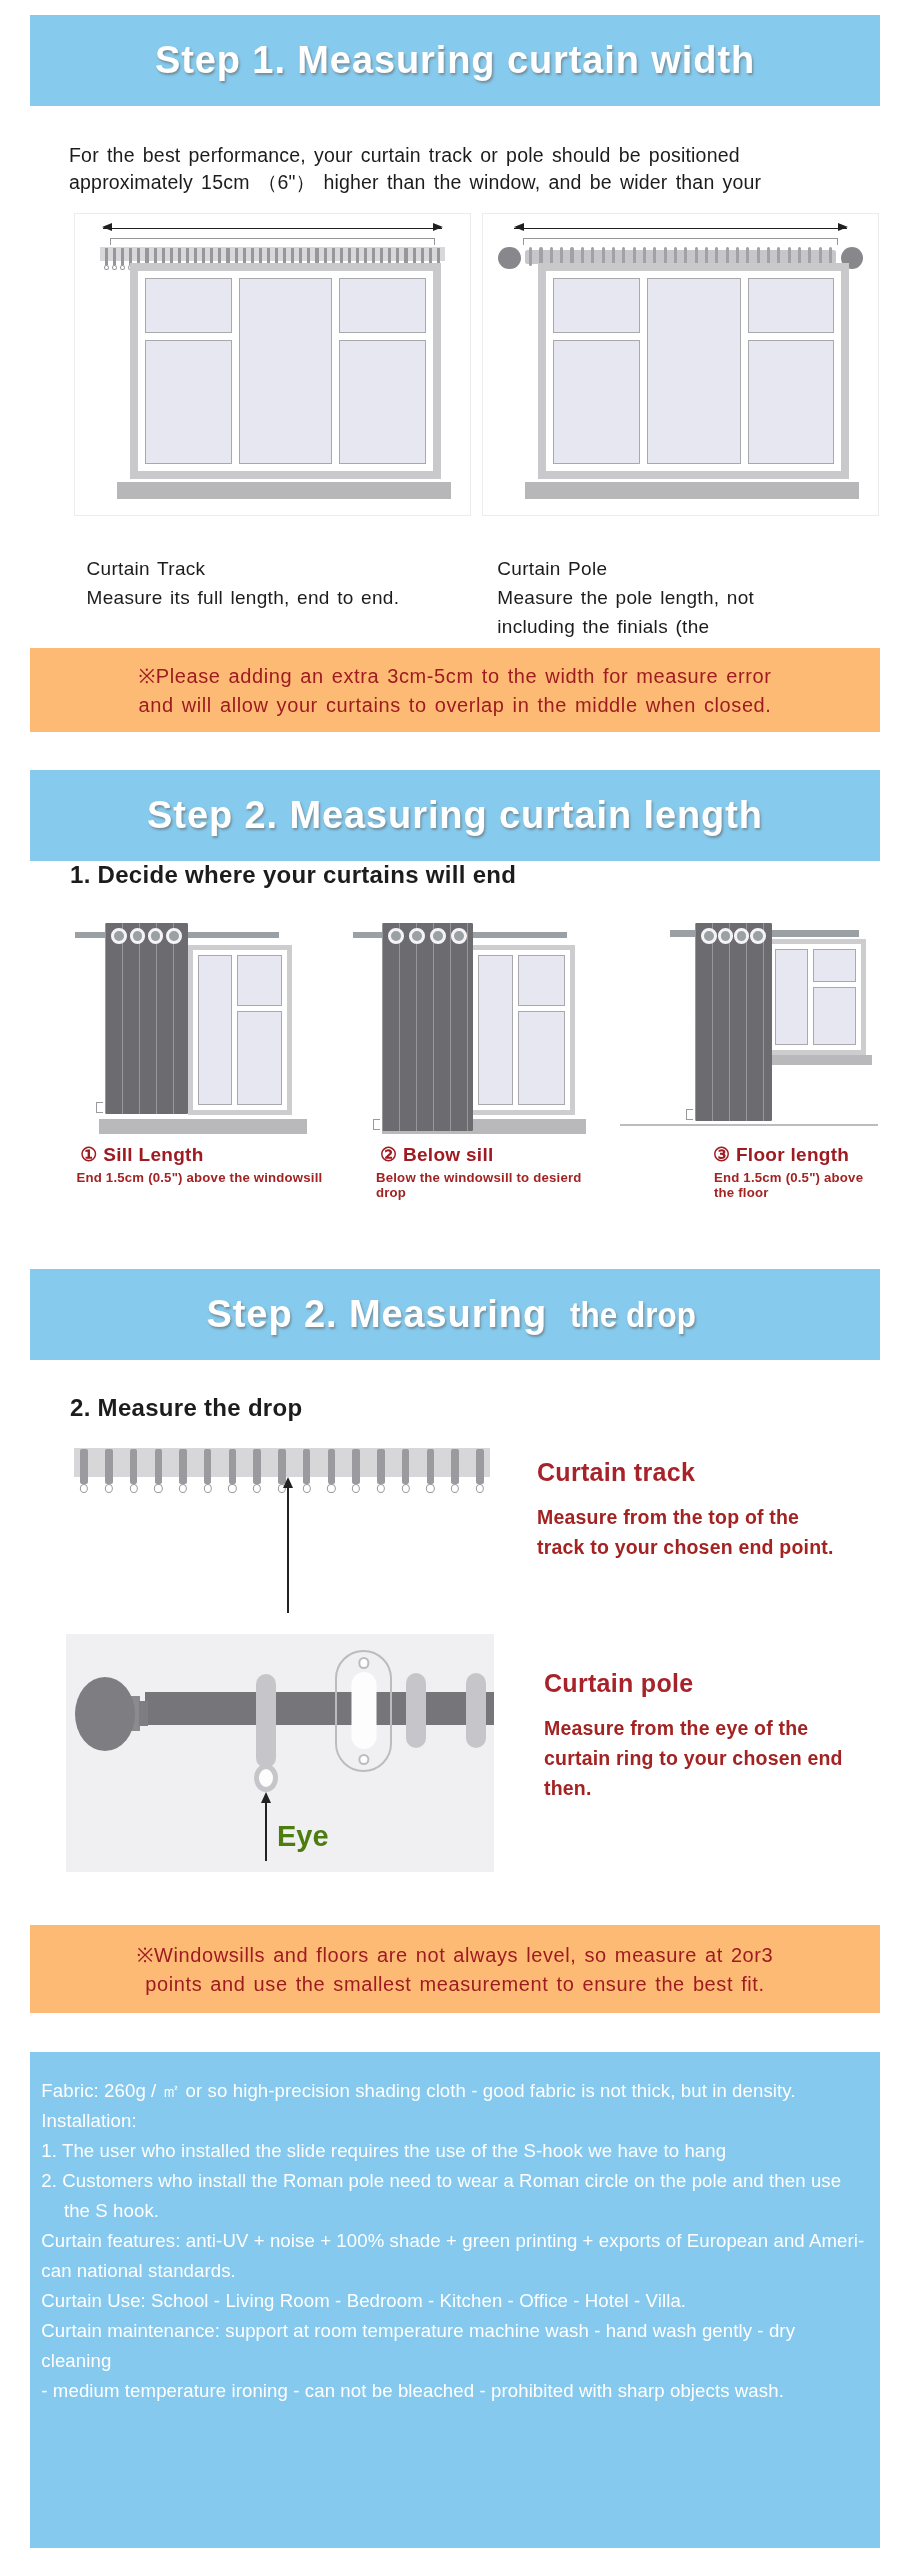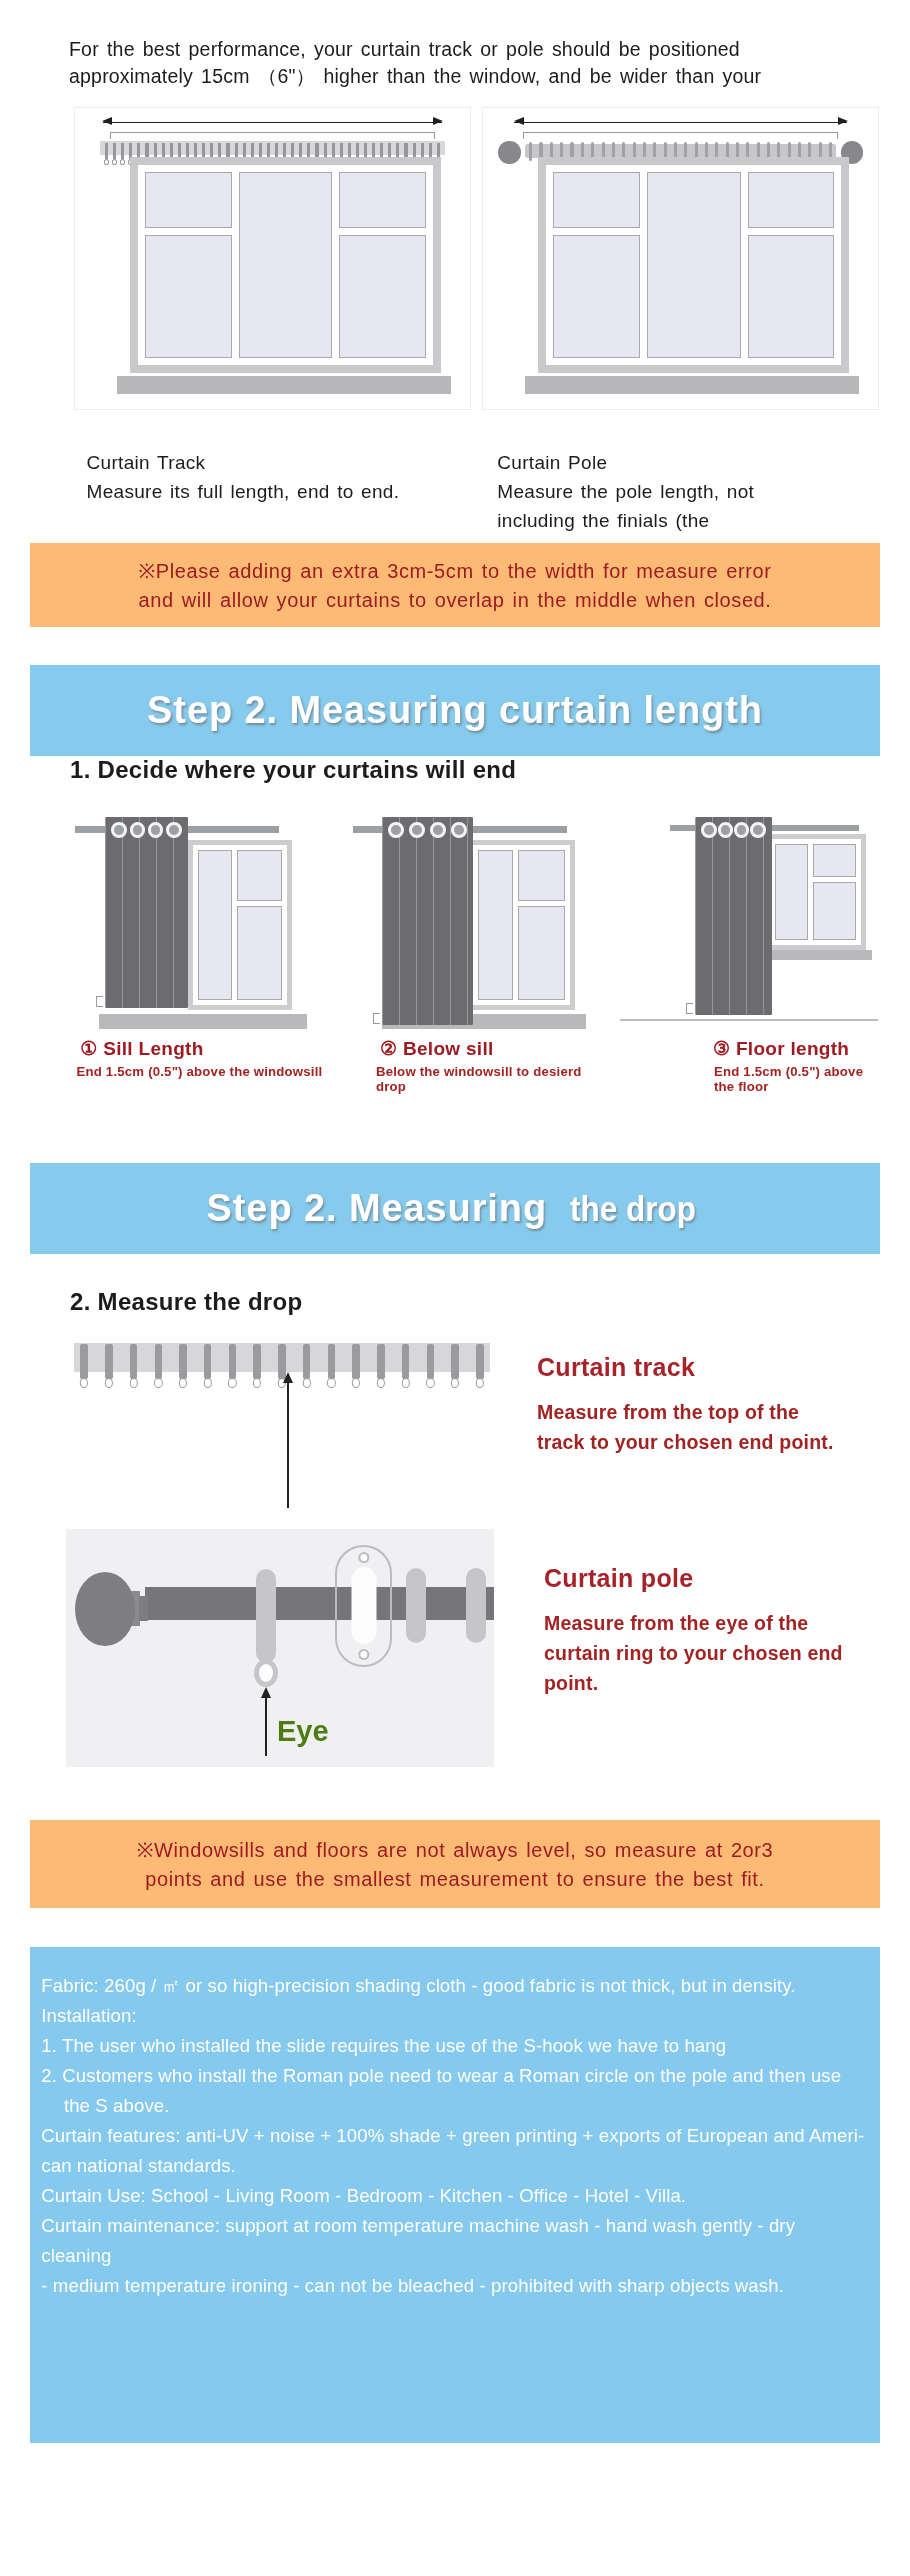--- a/index.html
+++ b/index.html
@@ -149,20 +149,23 @@
   
   .footer { margin-top:39px; height:496px; background:#85C9EE; padding:24px 15px 0 11.3px; }
   .footer-line { color:#ffffff; font-size:18.6px; line-height:30px; letter-spacing:0.1px; }
   .footer-line.indent { padding-left:22.6px; }
 </style>
 </head>
 <body>
 
 <div class="page">
 
+  <div class="banner banner1 col">
+    <span class="t">Step 1. Measuring curtain width</span>
+  </div>
 
   <div class="intro col">
     <div>For the best performance, your curtain track or pole should be positioned</div>
     <div>approximately 15cm （6"） higher than the window, and be wider than your</div>
   </div>
 
   <div class="illus-row">
 
     <div class="illus-box">
       <div class="h-arrow" style="top:14px; left:28px; right:28px;"></div>
@@ -448,36 +451,36 @@
       </div>
       <div class="eyelet"></div>
       <div class="v-arrow"></div>
       <div class="eye-label">Eye</div>
     </div>
     <div class="red-block">
       <div class="red-title">Curtain pole</div>
       <div class="red-body">
         <div>Measure from the eye of the</div>
         <div>curtain ring to your chosen end</div>
-        <div>point.</div>
+        <div>then.</div>
       </div>
     </div>
   </div>
 
   <div class="note note2 col">
     <div>※Windowsills and floors are not always level, so measure at 2or3</div>
     <div>points and use the smallest measurement to ensure the best fit.</div>
   </div>
 
   <div class="footer col">
     <div class="footer-line">Fabric: 260g / ㎡ or so high-precision shading cloth - good fabric is not thick, but in density.</div>
     <div class="footer-line">Installation:</div>
     <div class="footer-line">1. The user who installed the slide requires the use of the S-hook we have to hang</div>
     <div class="footer-line">2. Customers who install the Roman pole need to wear a Roman circle on the pole and then use</div>
-    <div class="footer-line indent">the S above.</div>
+    <div class="footer-line indent">the S hook.</div>
     <div class="footer-line">Curtain features: anti-UV + noise + 100% shade + green printing + exports of European and Ameri-</div>
     <div class="footer-line">can national standards.</div>
     <div class="footer-line">Curtain Use: School - Living Room - Bedroom - Kitchen - Office - Hotel - Villa.</div>
     <div class="footer-line">Curtain maintenance: support at room temperature machine wash - hand wash gently - dry cleaning</div>
     <div class="footer-line">- medium temperature ironing - can not be bleached - prohibited with sharp objects wash.</div>
   </div>
 
 </div>
 
 

